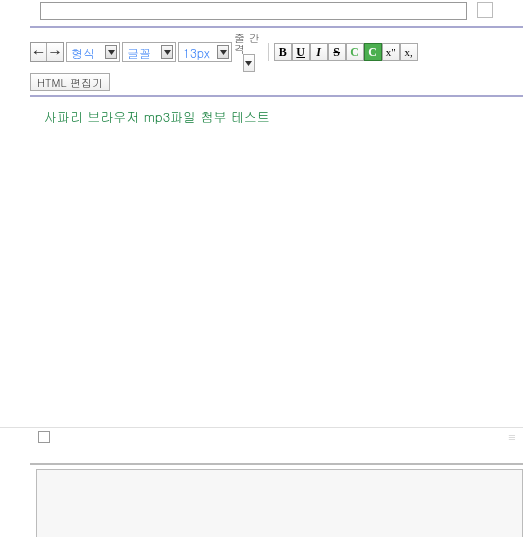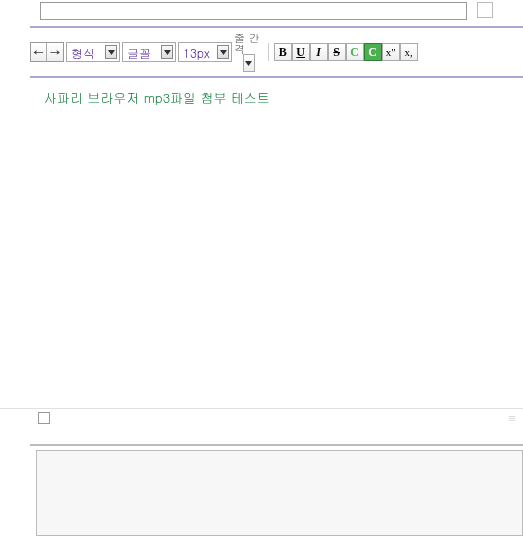--- a/index.html
+++ b/index.html
@@ -11,21 +11,21 @@
 .toolbar-wrap { margin: 0 0 0 30px; border-top: 2px solid #a8a8d0; padding-top: 4px; }
 .toolbar-row1 { display: flex; align-items: center; gap: 2px; }
 .toolbar-row2 { display: flex; align-items: center; gap: 2px; margin-top: 1px; }
 
 .btn { height: 18px; border: 1px solid #aaa; background: linear-gradient(#fff,#eee); display: inline-flex; align-items: center; justify-content: center; cursor: pointer; }
 .btn.arrow { width: 16px; font-size: 10px; font-weight: bold; color: #333; }
 .arrow-group { display: flex; border: 1px solid #999; }
 .arrow-group .btn { border: none; border-right: 1px solid #aaa; }
 .arrow-group .btn:last-child { border-right: none; }
 
-.select-ctl { height: 20px; border: 1px solid #aaa; background: #fff; display: inline-flex; align-items: center; padding: 0 2px 0 4px; color: #4c1d95; cursor: pointer; gap: 2px; }
+.select-ctl { height: 20px; border: 1px solid #aaa; background: #fff; display: inline-flex; align-items: center; padding: 0 2px 0 4px; color: #3b82f6; cursor: pointer; gap: 2px; }
 .select-ctl .lbl { min-width: 32px; font-size: 12px; }
 .select-ctl .dd { width: 12px; height: 14px; border: 1px solid #888; background: linear-gradient(#f8f8f8,#ddd); display: flex; align-items: center; justify-content: center; }
 .select-ctl .dd svg { width: 7px; height: 5px; }
 
 .sep { width: 2px; height: 18px; border-left: 1px solid #ccc; border-right: 1px solid #fff; margin: 0 2px; }
 
 .fmt-group { display: flex; gap: 0; }
 .fmt { width: 18px; height: 18px; border: 1px solid #aaa; background: linear-gradient(#fff,#eee); display: flex; align-items: center; justify-content: center; font-family: Georgia, serif; font-size: 12px; cursor: pointer; }
 .fmt.bold { font-weight: bold; color: #000; }
 .fmt.under { text-decoration: underline; font-weight: bold; color: #000; }
@@ -113,20 +113,23 @@
       <div class="fmt under">U</div>
       <div class="fmt ital">I</div>
       <div class="fmt strike">S</div>
       <div class="fmt c1">C</div>
       <div class="fmt green">C</div>
       <div class="fmt sup">x"</div>
       <div class="fmt sub">x,</div>
     </div>
   </div>
 
+  <div class="toolbar-row2">
+    <div class="html-edit-btn">HTML 편집기</div>
+  </div>
 </div>
 
 <div class="divider"></div>
 
 <div class="editor-area">
   <span>사파리 브라우저 mp3파일 첨부 테스트</span>
 </div>
 
 <div class="status-row">
   <div class="status-left"></div>

